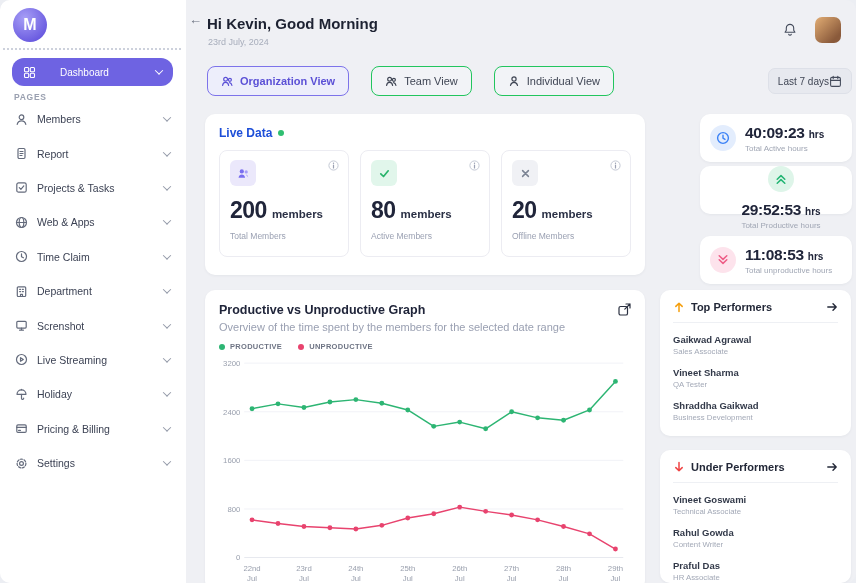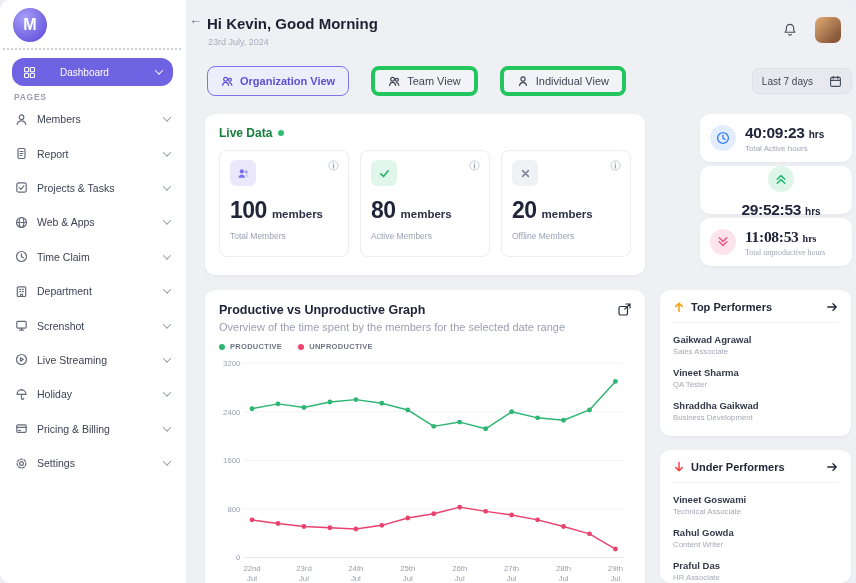--- a/index.html
+++ b/index.html
@@ -30,46 +30,46 @@
   .back-btn { position:absolute; left:189px; top:12px; font-size:13px; color:#6b7280; cursor:pointer; z-index:3; }
   .greeting { position:absolute; left:207px; top:15px; font-size:15px; font-weight:bold; color:#1d2232; }
   .hdr-date { position:absolute; left:208px; top:37px; font-size:9px; color:#a7adbb; }
   .bell { position:absolute; left:782px; top:22px; cursor:pointer; }
   .avatar { position:absolute; left:815px; top:17px; width:26px; height:26px; border-radius:7px;
             background:linear-gradient(135deg,#e2ad74,#8a5a3b 80%); cursor:pointer; }
 
   
   .tabs { position:absolute; left:207px; top:66px; display:flex; gap:22px; }
   .tab { display:flex; align-items:center; gap:7px; height:30px; padding:0 13px; border-radius:8px;
-         background:#f2f3f7; border:4px solid #22c55e; font-size:11px; color:#3f4554; cursor:pointer; white-space:nowrap; }
+         background:#f2f3f7; border:1px solid #22c55e; font-size:11px; color:#3f4554; cursor:pointer; white-space:nowrap; }
   .tab.active { background:#edeefb; border:1.3px solid #7d73ea; color:#5b50d6; font-weight:bold; }
-  .range-pill { position:absolute; right:4px; top:68px; height:26px; display:flex; align-items:center; gap:16px;
+  .range-pill { position:absolute; right:4px; top:68px; height:26px; display:flex; align-items:center; gap:0;
                 padding:0 9px; border-radius:7px; background:#e7e9ef; border:1px solid #dde0e8;
                 font-size:10px; color:#3f4554; cursor:pointer; }
 
   
   .card { position:absolute; background:#fff; border-radius:10px; box-shadow:0 1px 3px rgba(25,30,60,.05); }
 
   
   .live-card { left:205px; top:114px; width:440px; height:161px; padding:12px 14px; }
-  .live-title { font-size:12px; font-weight:bold; display:flex; align-items:center; gap:6px; color:#15803d; }
+  .live-title { font-size:12px; font-weight:bold; display:flex; align-items:center; gap:6px; color:#1d4ed8; }
   .live-dot { width:6px; height:6px; border-radius:50%; background:#2fbf71; }
   .stat-row { display:flex; gap:11px; margin-top:10px; }
   .m-card { width:130px; height:107px; border:1px solid #ececf2; border-radius:8px; padding:9px 10px; position:relative; background:#fff; }
   .m-icon { width:26px; height:26px; border-radius:6px; display:flex; align-items:center; justify-content:center; }
   .m-icon.purple { background:#ebe8fb; } .m-icon.green { background:#e1f6eb; } .m-icon.gray { background:#f0f1f5; }
   .m-info { position:absolute; right:9px; top:9px; cursor:pointer; line-height:0; }
   .m-num-row { margin-top:11px; display:flex; align-items:baseline; gap:5px; }
   .m-num { font-size:23px; font-weight:bold; color:#20253a; letter-spacing:-.5px; }
   .m-unit { font-size:11.5px; font-weight:600; color:#2a3045; }
   .m-label { margin-top:7px; font-size:8.5px; color:#9aa0b2; }
 
   
   .hour-card { left:700px; width:152px; height:48px; display:flex; align-items:center; gap:9px; padding-left:10px; }
-  .h1 { top:114px; } .h2 { top:166px;flex-direction:column; } .h3 { top:218px;font-family:Liberation Serif, serif; }
+  .h1 { top:114px; } .h2 { top:166px;flex-direction:column; } .h3 { top:236px; }
   .h-icon { width:26px; height:26px; border-radius:50%; display:flex; align-items:center; justify-content:center; flex:none; }
   .h-icon.blue { background:#e3edfd; } .h-icon.green { background:#def5e9; } .h-icon.pink { background:#fde3ec; }
   .h-val-row { display:flex; align-items:baseline; gap:4px; }
   .h-val { font-size:15.5px; font-weight:bold; color:#20253a; letter-spacing:-.3px; }
   .h-unit { font-size:10px; font-weight:bold; color:#20253a; }
   .h-label { font-size:8px; color:#a0a6b4; margin-top:2px; white-space:nowrap; }
 
   
   .graph-card { left:205px; top:290px; width:440px; height:300px; padding:13px 14px; }
   .g-title { font-size:12.5px; font-weight:bold; color:#20253a; }
@@ -273,21 +273,21 @@
             </svg>
         </div>
         <span class="m-info">
           <svg width="11" height="11" viewBox="0 0 11 11" fill="none">
             <circle cx="5.5" cy="5.5" r="4.6" stroke="#c4c9d4" stroke-width="1"></circle>
             <path d="M5.5 5v3" stroke="#9aa0b2" stroke-width="1.2" stroke-linecap="round"></path>
             <circle cx="5.5" cy="3.2" r=".7" fill="#9aa0b2"></circle>
             </svg>
         </span>
         <div class="m-num-row">
-          <span class="m-num">100</span>
+          <span class="m-num">200</span>
           <span class="m-unit">members</span>
         </div>
         <div class="m-label">Total Members</div>
       </div>
 
       <div class="m-card">
         <div class="m-icon green">
           <svg width="12" height="12" viewBox="0 0 12 12" fill="none">
             <path d="M2.8 6.8l2.7 2.7 4.7-5.7" stroke="#27b36a" stroke-width="1.7" stroke-linecap="round" stroke-linejoin="round"></path>
             </svg>

